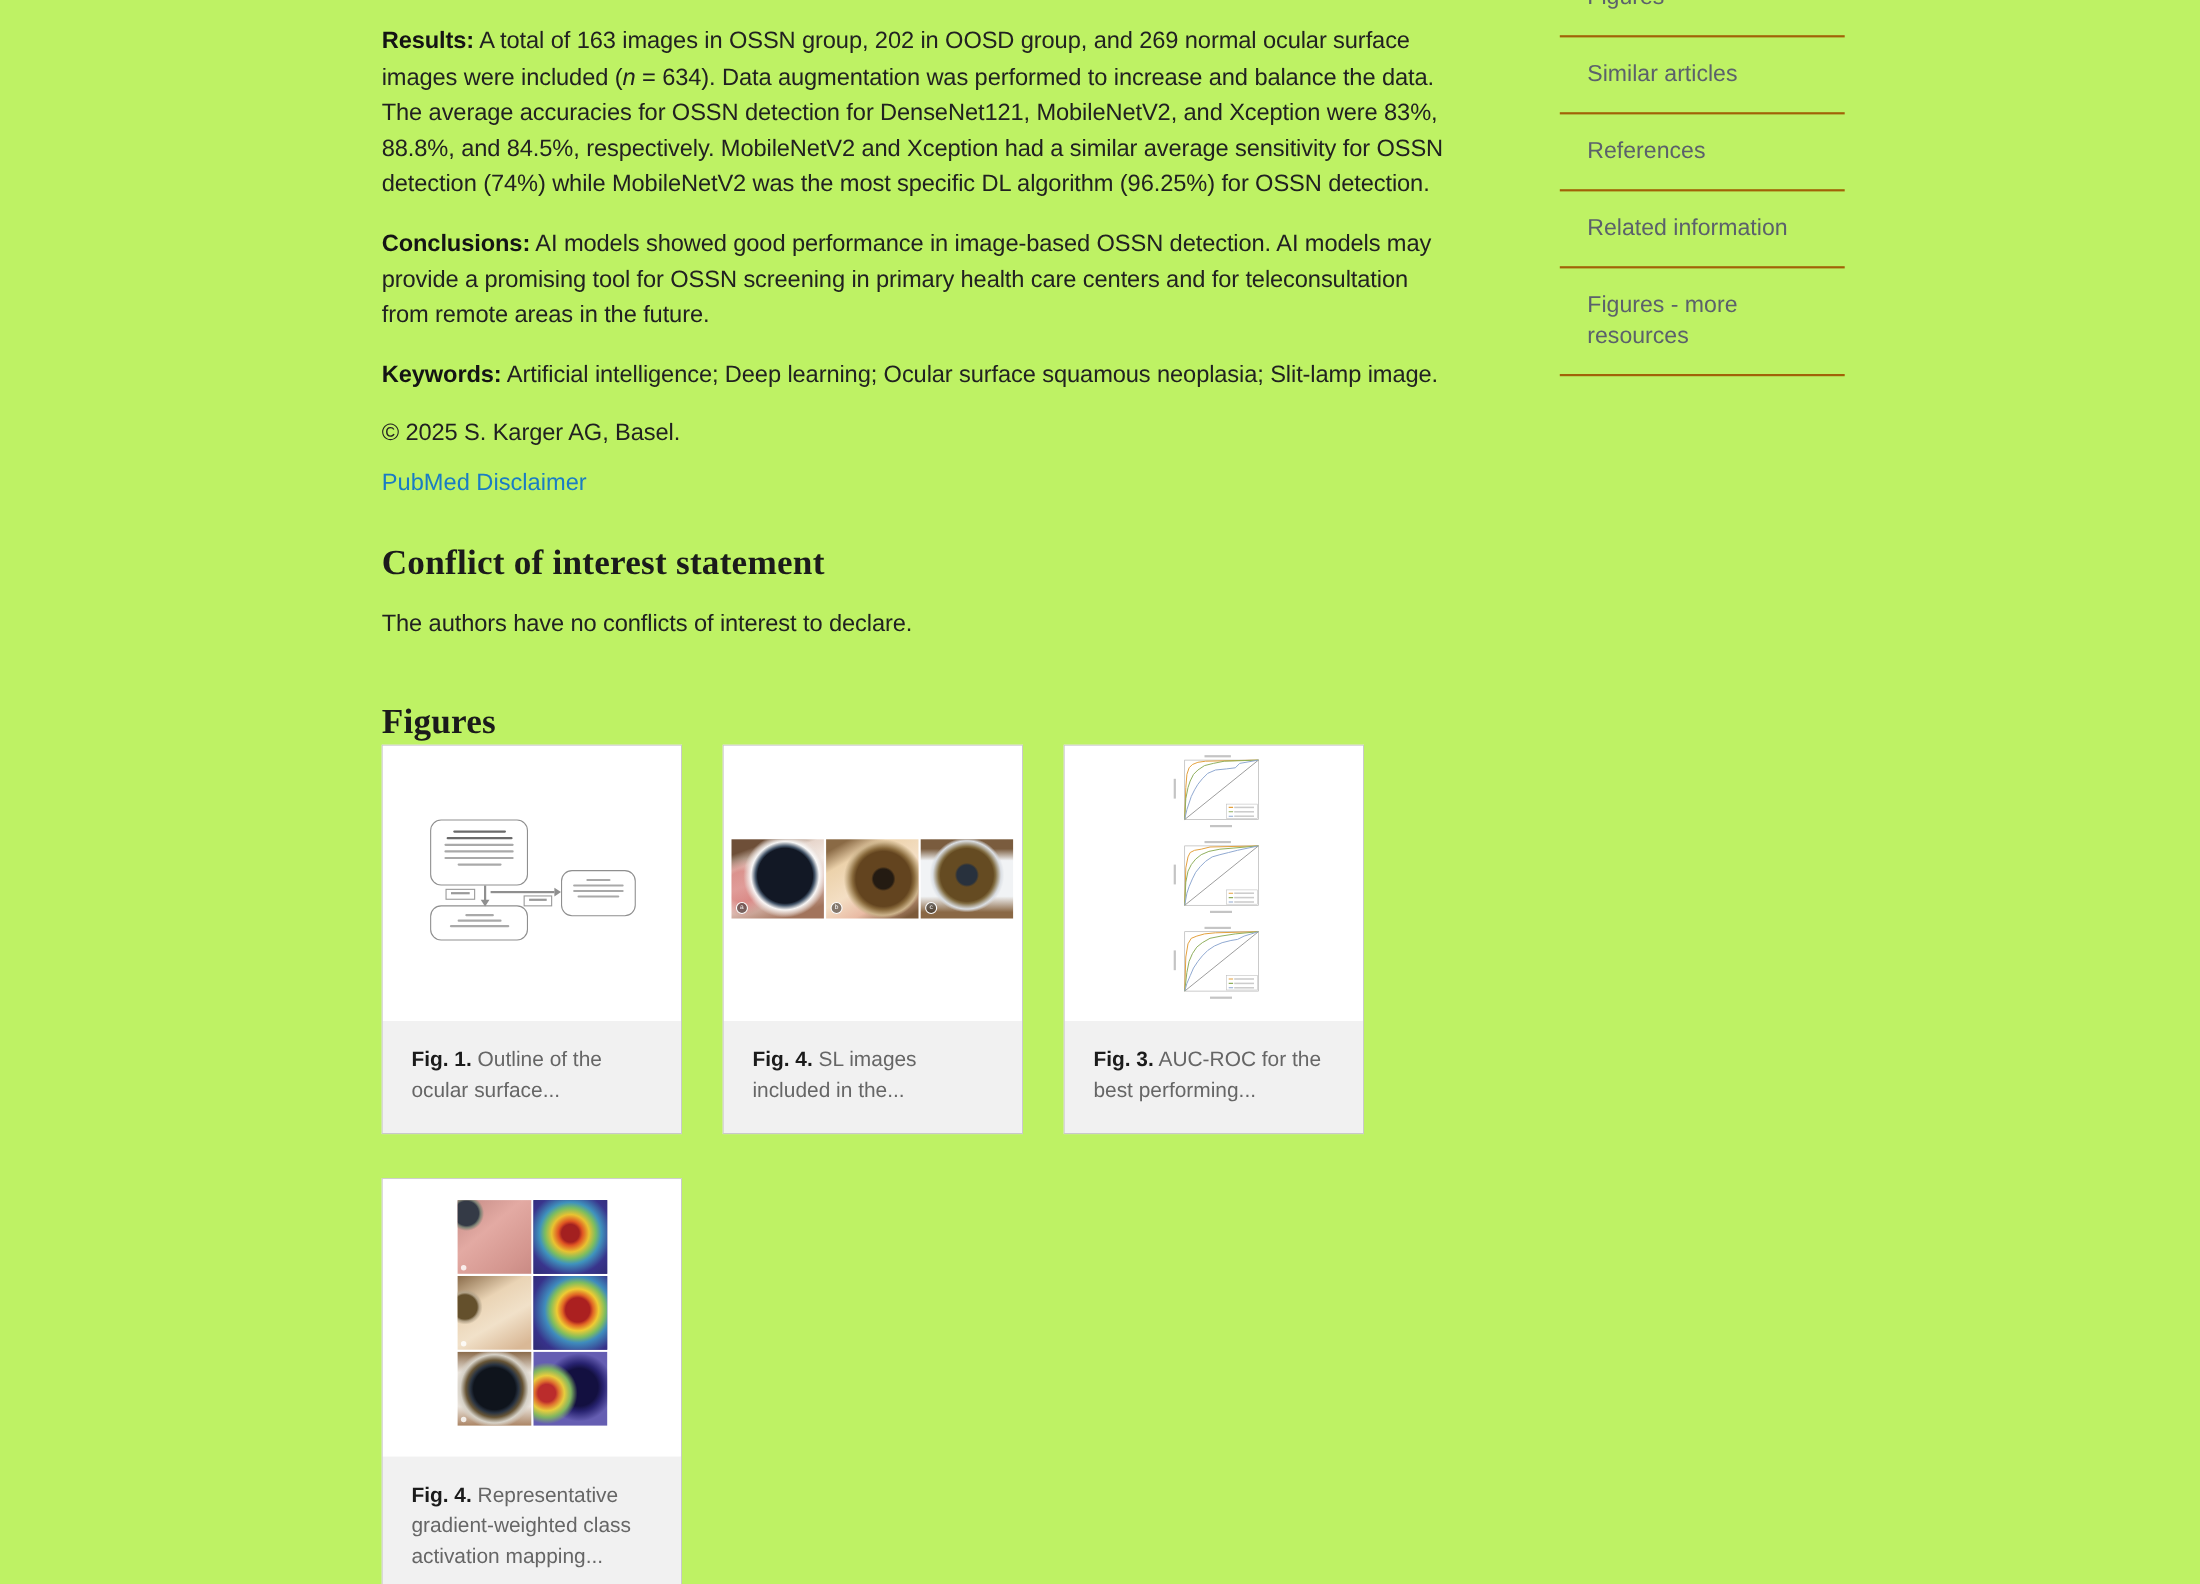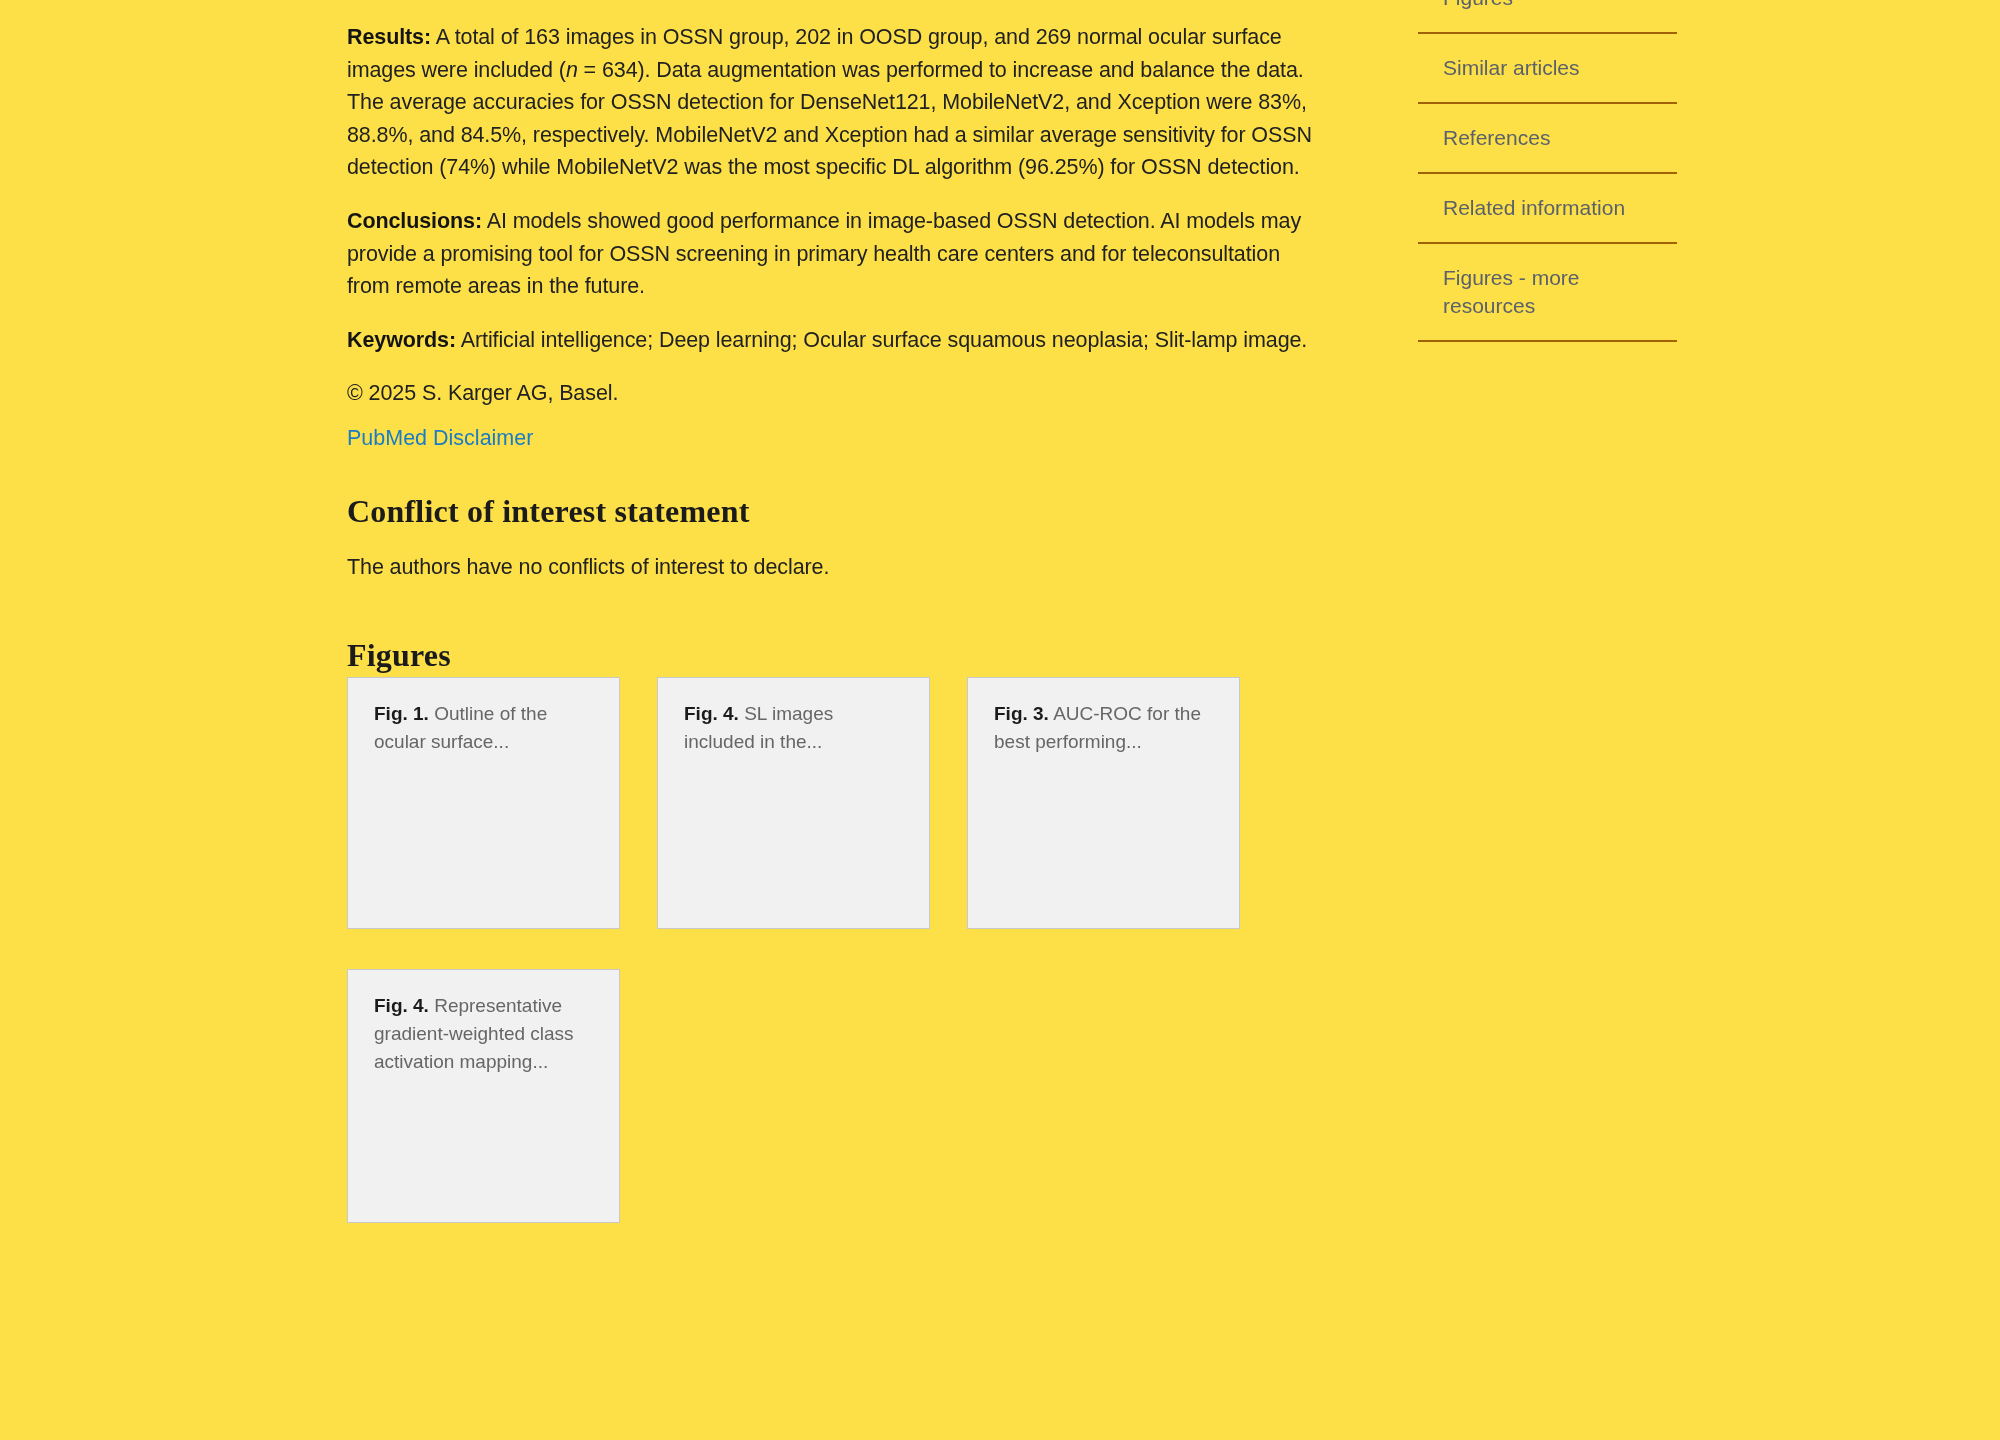--- a/index.html
+++ b/index.html
@@ -1,32 +1,32 @@
 <!DOCTYPE html>
 <html><head>
 <meta charset="utf-8">
 <style>
   html,body{margin:0;padding:0;background:#fff;}
-  .page{position:relative;width:2000px;height:1440px;background:#fde047;overflow:hidden;
+  .page{position:relative;width:2000px;height:1440px;background:#bef264;overflow:hidden;
         font-family:"Liberation Sans",sans-serif;color:#212121;}
   .content{position:absolute;left:347px;top:0;width:970px;padding-top:21px;}
   .para{font-size:21.5px;line-height:32.6px;margin:0 0 21px;color:#212121;letter-spacing:-0.1px;}
   .para b{font-weight:700;color:#141414;}
   .copyright{margin-bottom:12px;}
   .disclaimer{display:inline-block;color:#1a7cc4;font-size:21.5px;line-height:32.6px;
               text-decoration:none;cursor:pointer;}
   h2.section{font-family:"Liberation Serif","DejaVu Serif",serif;font-weight:600;color:#1b1b1b;
              font-size:32px;line-height:40px;margin:36px 0 20px;letter-spacing:0.2px;}
   h2.figures-head{margin-top:52px;margin-bottom:2px;}
 
   
   .fig-grid{display:flex;gap:37px;}
   .fig-grid.row2{margin-top:40px;}
   .fig-card{width:273px;margin:0;border:1px solid #c9c9c9;background:#fff;
-            box-sizing:border-box;display:flex;flex-direction:row;cursor:pointer;}
+            box-sizing:border-box;display:flex;flex-direction:column;cursor:pointer;}
   .thumb{height:250px;position:relative;background:#fff;overflow:hidden;}
   .thumb.tall{height:252px;}
   .fig-cap{background:#f1f1f1;padding:22px 30px 24px 26px;font-size:19px;line-height:28px;
            color:#666;flex:1;}
   .fig-cap b{color:#1b1b1b;font-weight:700;}
 
   
   .fc-box{position:absolute;border:1px solid #8f8f8f;border-radius:10px;background:#fff;
           box-sizing:border-box;padding-top:5px;}
   .fc-line{display:block;height:2px;background:#a9a9a9;margin:4px 12px;border-radius:1px;}

